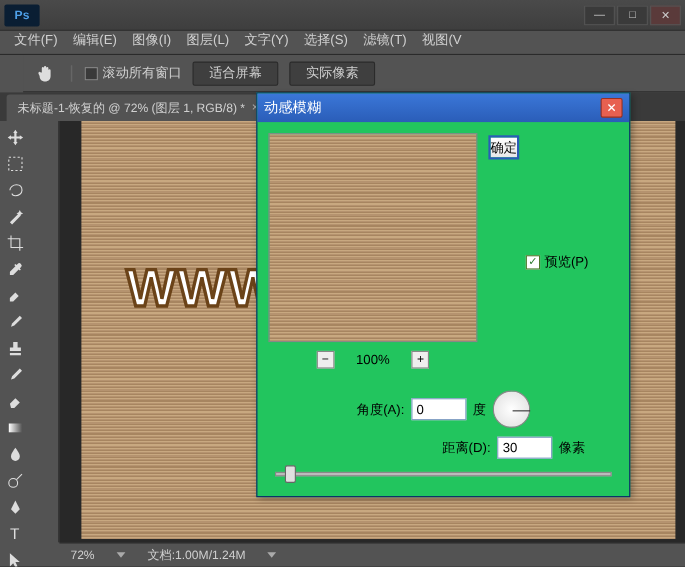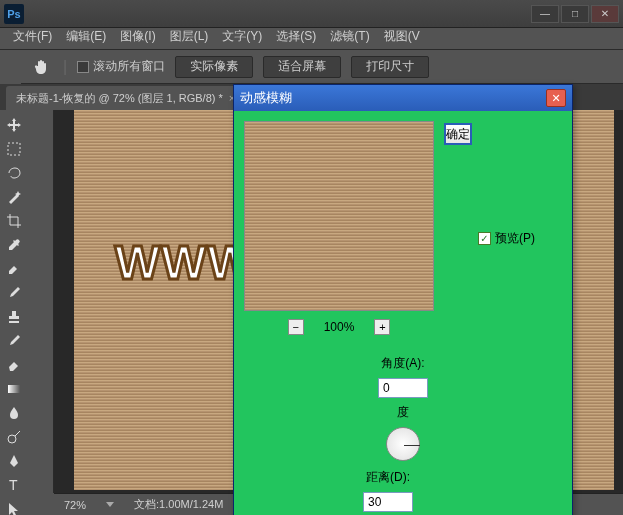--- a/index.html
+++ b/index.html
@@ -1,20 +1,20 @@
 <!DOCTYPE html>
 <html><head>
 <meta charset="utf-8">
 <style>
 * { margin: 0; padding: 0; box-sizing: border-box; font-family: "Microsoft YaHei", Arial, sans-serif; }
 body { width: 623px; height: 515px; background: #535353; overflow: hidden; position: relative; }
 
 
 .titlebar { height: 28px; background: linear-gradient(#4a4a4a,#3e3e3e); display: flex; align-items: center; padding: 0 4px; border-bottom: 1px solid #222; }
-.ps-logo { width: 20px; height: 20px; background: #0a1e33; color: #4fa0e8; font-weight: bold; font-size: 11px; display: flex; align-items: center; justify-content: center; border-radius: 2px; margin-right: 10px; }
+.ps-logo { width: 32px; height: 20px; background: #0a1e33; color: #4fa0e8; font-weight: bold; font-size: 11px; display: flex; align-items: center; justify-content: center; border-radius: 2px; margin-right: 10px; }
 .win-controls { margin-left: auto; display: flex; gap: 2px; }
 .win-btn { width: 28px; height: 18px; background: #3a3a3a; border: 1px solid #555; color: #ccc; font-size: 10px; display: flex; align-items: center; justify-content: center; cursor: pointer; }
 .win-btn.close { background: #5a3a3a; }
 
 
 .menubar { height: 22px; background: #535353; display: flex; padding: 0 6px; border-bottom: 1px solid #2a2a2a; }
 .menu-item { color: #d0d0d0; font-size: 12px; padding: 0 7px; cursor: pointer; }
 
 
 .optionsbar { height: 34px; background: #535353; display: flex; align-items: center; padding: 0 10px; gap: 10px; border-bottom: 1px solid #2a2a2a; margin-left: 21px; }
@@ -48,21 +48,21 @@
 .dlg-body { padding: 10px; position: relative; }
 .dlg-main { display: flex; gap: 10px; }
 .preview-box { width: 190px; height: 190px; border: 1px solid #888; background: repeating-linear-gradient(0deg,#b5936f 0,#b5936f 1px,#c8a880 1px,#c8a880 2px,#a78560 2px,#a78560 3px); }
 .dlg-right { flex: 1; display: flex; flex-direction: row; gap: 6px; padding-top: 2px; }
 .dlg-btn { height: 22px; border: 1px solid #707070; background: linear-gradient(#fff,#e8e8e8); cursor: pointer; font-size: 12px; }
 .dlg-btn.primary { border: 2px solid #2a5db8; }
 .chk-row { display: flex; align-items: center; gap: 4px; margin-top: 6px; }
 .chk-win { width: 13px; height: 13px; border: 1px solid #4a7a2a; background: #fff; display: flex; align-items: center; justify-content: center; color: #2a7a2a; font-size: 10px; }
 .zoom-row { display: flex; align-items: center; justify-content: center; gap: 20px; margin: 8px 0 12px; }
 .zm-btn { width: 16px; height: 16px; border: 1px solid #888; background: #eee; display: flex; align-items: center; justify-content: center; font-size: 11px; cursor: pointer; }
-.param-row { display: flex; align-items: center; justify-content: center; gap: 6px; margin: 8px 0; flex-direction: column; }
+.param-row { display: flex; align-items: center; justify-content: center; gap: 6px; margin: 8px 0; }
 .param-input { width: 50px; height: 20px; border: 1px solid #7a9ac0; padding: 0 4px; font-size: 12px; }
 .angle-dial { width: 34px; height: 34px; border: 1px solid #888; border-radius: 50%; background: radial-gradient(#fff,#ddd); position: relative; }
 .angle-dial::after { content: ""; position: absolute; width: 16px; height: 1px; background: #333; left: 17px; top: 17px; }
 .slider-row { display: flex; align-items: center; gap: 8px; padding: 4px 6px 8px; }
 .slider-track { flex: 1; height: 4px; background: #bbb; border: 1px solid #888; position: relative; }
 .slider-thumb { position: absolute; width: 10px; height: 16px; background: #e0e0e0; border: 1px solid #666; top: -7px; left: 8px; border-radius: 2px; }
 
 svg { width: 16px; height: 16px; }
 </style>
 </head>
@@ -92,23 +92,22 @@
   <div class="hand-icon-opt">
     <svg viewBox="0 0 16 16">
         <path fill="#ddd" d="M4 7V3a1 1 0 012 0v3V2a1 1 0 012 0v4V3a1 1 0 012 0v4V5a1 1 0 012 0v5c0 3-2 5-5 5s-5-2-5-5l-1-2a1 1 0 012-1z"></path>
       </svg>
   </div>
   <span style="color:#666">|</span>
   <div class="chk-wrap">
     <div class="chk"></div>
     <span>滚动所有窗口</span>
   </div>
+  <button class="opt-btn">适合屏幕</button>
   <button class="opt-btn">实际像素</button>
-  <button class="opt-btn">适合屏幕</button>
-  <button class="opt-btn">打印尺寸</button>
 </div>
 
 <div class="doctabs">
   <div class="doctab">
     <span>未标题-1-恢复的 @ 72% (图层 1, RGB/8) *</span>
     <span class="doctab-close">×</span>
   </div>
 </div>
 
 <div class="workspace">

